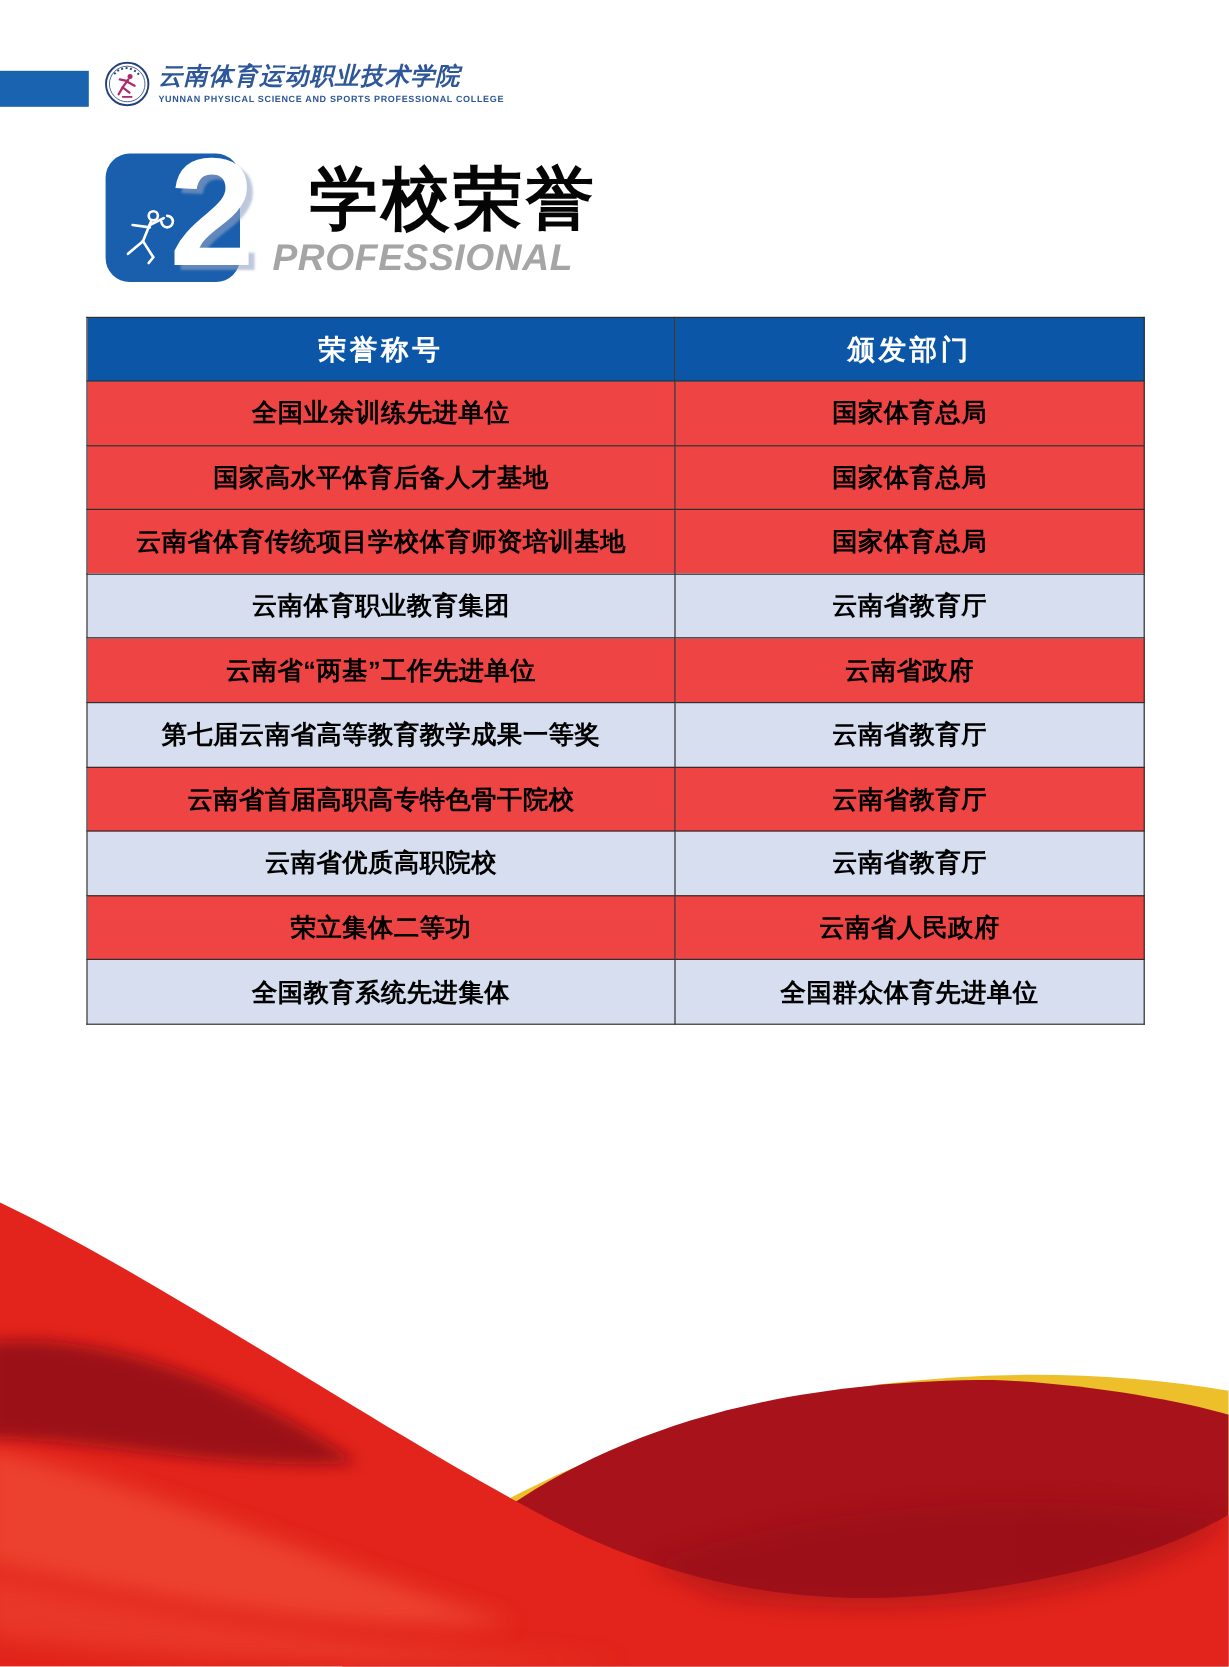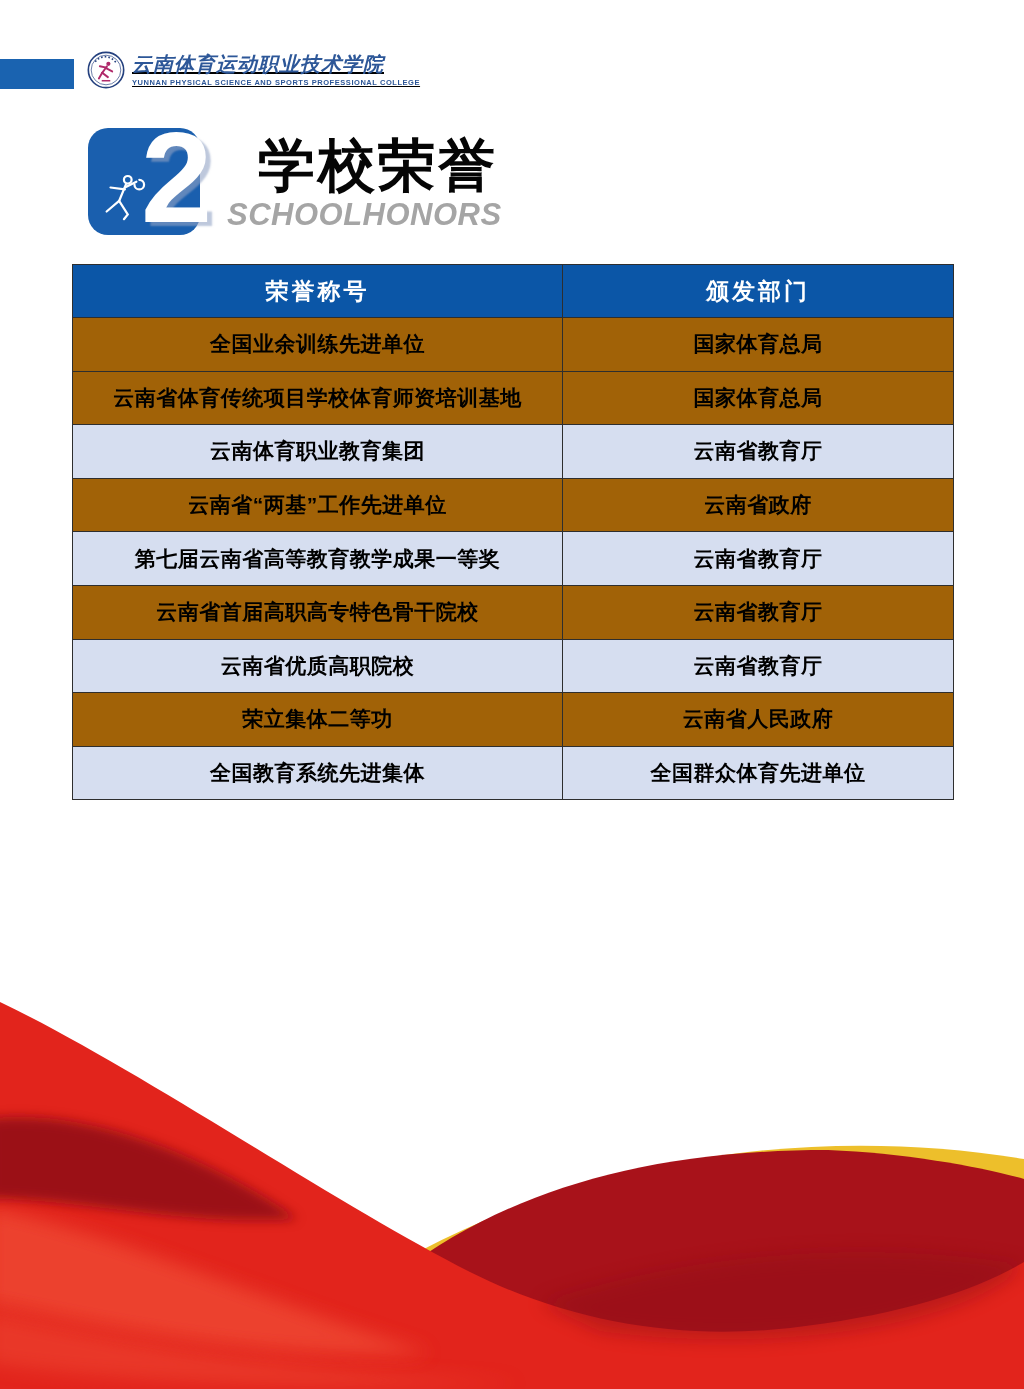--- a/index.html
+++ b/index.html
@@ -7,21 +7,21 @@
     width:1024px;height:1389px;position:relative;overflow:hidden;
     background:#ffffff;
     font-family:"Liberation Sans","DejaVu Sans",sans-serif;
   }
   
   .side-tab{position:absolute;left:0;top:59px;width:74px;height:30px;background:#1a63b0;}
 
   
   .brand{position:absolute;left:87px;top:51px;display:flex;align-items:flex-start;gap:7px;z-index:3;}
   .seal{width:38px;height:38px;flex:0 0 auto;}
-  .brand-names{display:flex;flex-direction:column;padding-top:1px;text-decoration:underline;}
+  .brand-names{display:flex;flex-direction:column;padding-top:1px;}
   .brand-cn{
     font-family:"Liberation Serif","DejaVu Serif",serif;
     font-style:italic;font-weight:bold;
     font-size:20px;line-height:24px;color:#2d5798;letter-spacing:1px;white-space:nowrap;
   }
   .brand-en{
     font-size:7.5px;font-weight:bold;color:#2d5798;letter-spacing:0.55px;
     margin-top:2px;white-space:nowrap;
   }
 
@@ -47,21 +47,21 @@
   table.honors{
     position:absolute;left:72px;top:264px;width:881px;z-index:2;
     border-collapse:collapse;table-layout:fixed;
   }
   .honors th,.honors td{border:1px solid #2e2e2e;text-align:center;vertical-align:middle;padding:0 6px;}
   .honors th{
     height:52px;background:#0b56a7;color:#ffffff;
     font-size:23px;font-weight:bold;letter-spacing:3px;margin-left:20px;
   }
   .honors td{
-    height:52.6px;background:#a16207;color:#000000;
+    height:52.6px;background:#ef4444;color:#000000;
     font-size:21px;font-weight:bold;letter-spacing:0.5px;
   }
   .honors tr.alt td{background:#d6def0;}
   .col-honor{width:490px;}
   .col-dept{width:391px;}
 
   
   .ribbon{position:absolute;left:0;bottom:0;width:1024px;height:388px;z-index:1;}
 </style>
 </head>
@@ -104,36 +104,40 @@
     <path d="M29 14 L22 31"></path>
     <path d="M28 17 L40 11"></path>
     <path d="M38 14 A5 5 0 1 0 43 9"></path>
     <path d="M28 19 L13 17"></path>
     <path d="M22 31 L9 42"></path>
     <path d="M22 31 L31 45 L27 50"></path>
   </svg>
 </div>
 <div class="num2">2</div>
 <div class="title-cn">学校荣誉</div>
-<div class="title-en">SCHOOLHONORS</div>
+<div class="title-en">PROFESSIONAL</div>
 
 <table class="honors">
   <colgroup>
       <col class="col-honor">
       <col class="col-dept">
     </colgroup>
   <thead>
     <tr>
       <th>荣誉称号</th>
       <th>颁发部门</th>
     </tr>
   </thead>
   <tbody>
       <tr>
         <td>全国业余训练先进单位</td>
+        <td>国家体育总局</td>
+      </tr>
+      <tr>
+        <td>国家高水平体育后备人才基地</td>
         <td>国家体育总局</td>
       </tr>
       <tr>
         <td>云南省体育传统项目学校体育师资培训基地</td>
         <td>国家体育总局</td>
       </tr>
       <tr class="alt">
         <td>云南体育职业教育集团</td>
         <td>云南省教育厅</td>
       </tr>

